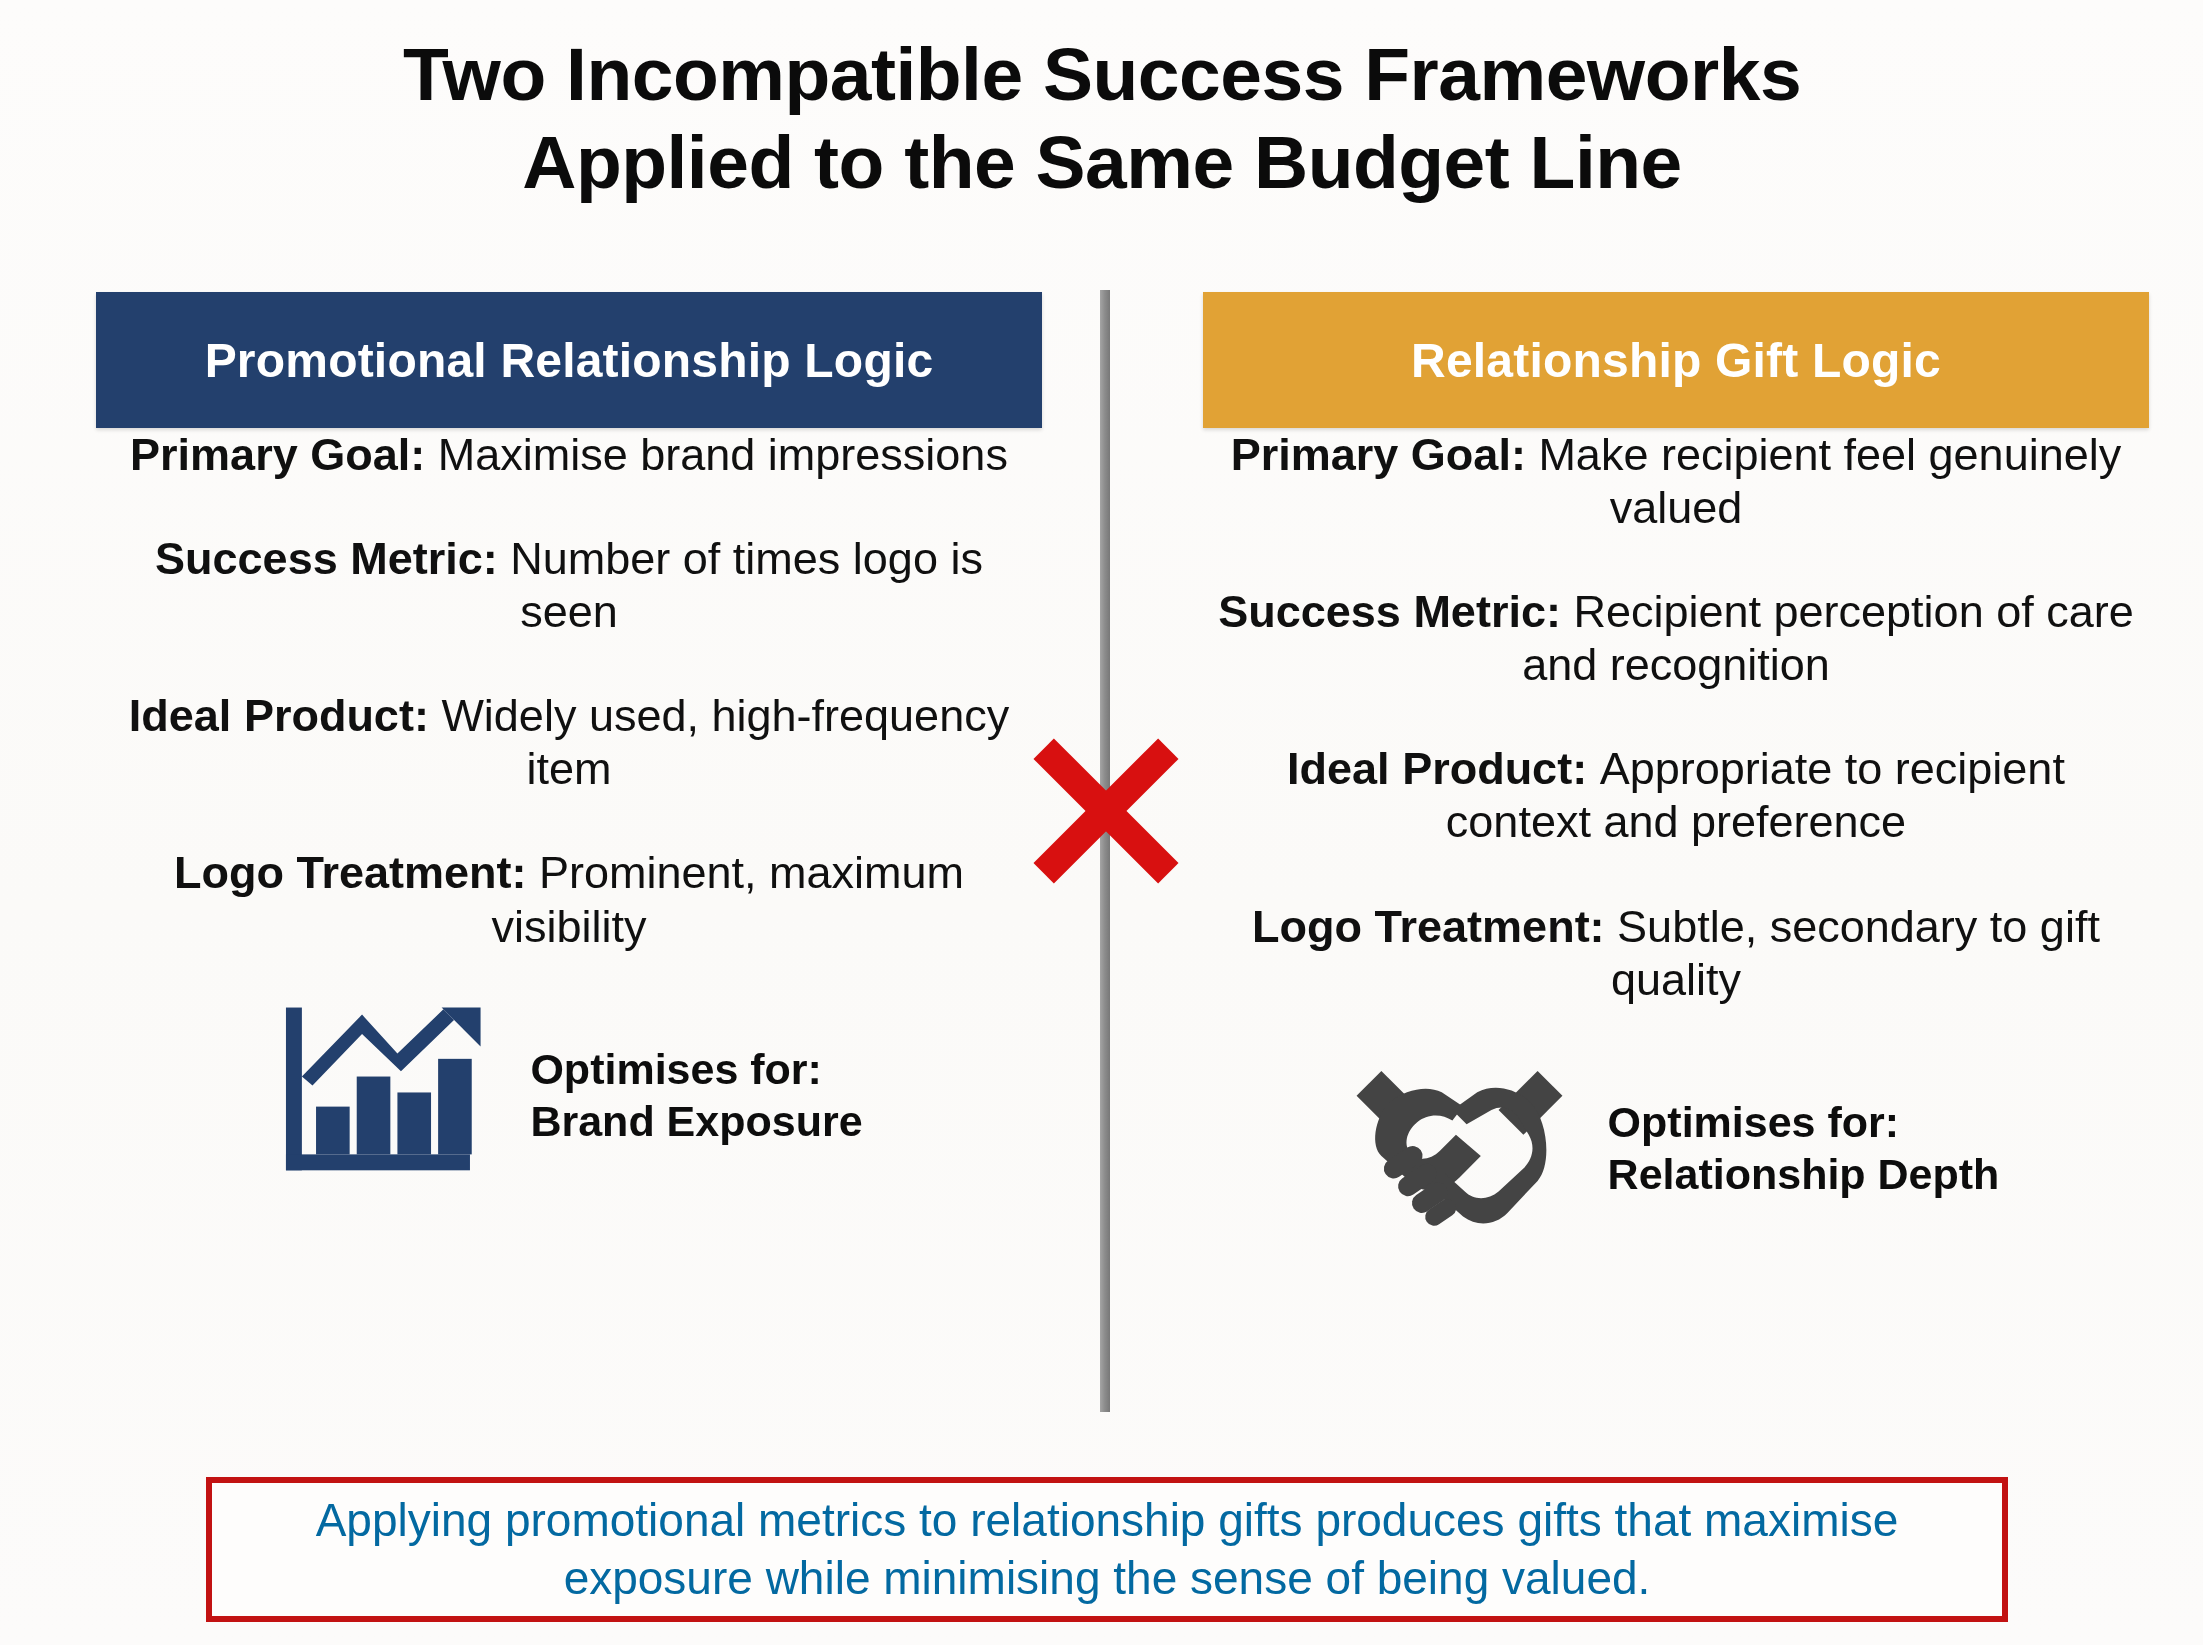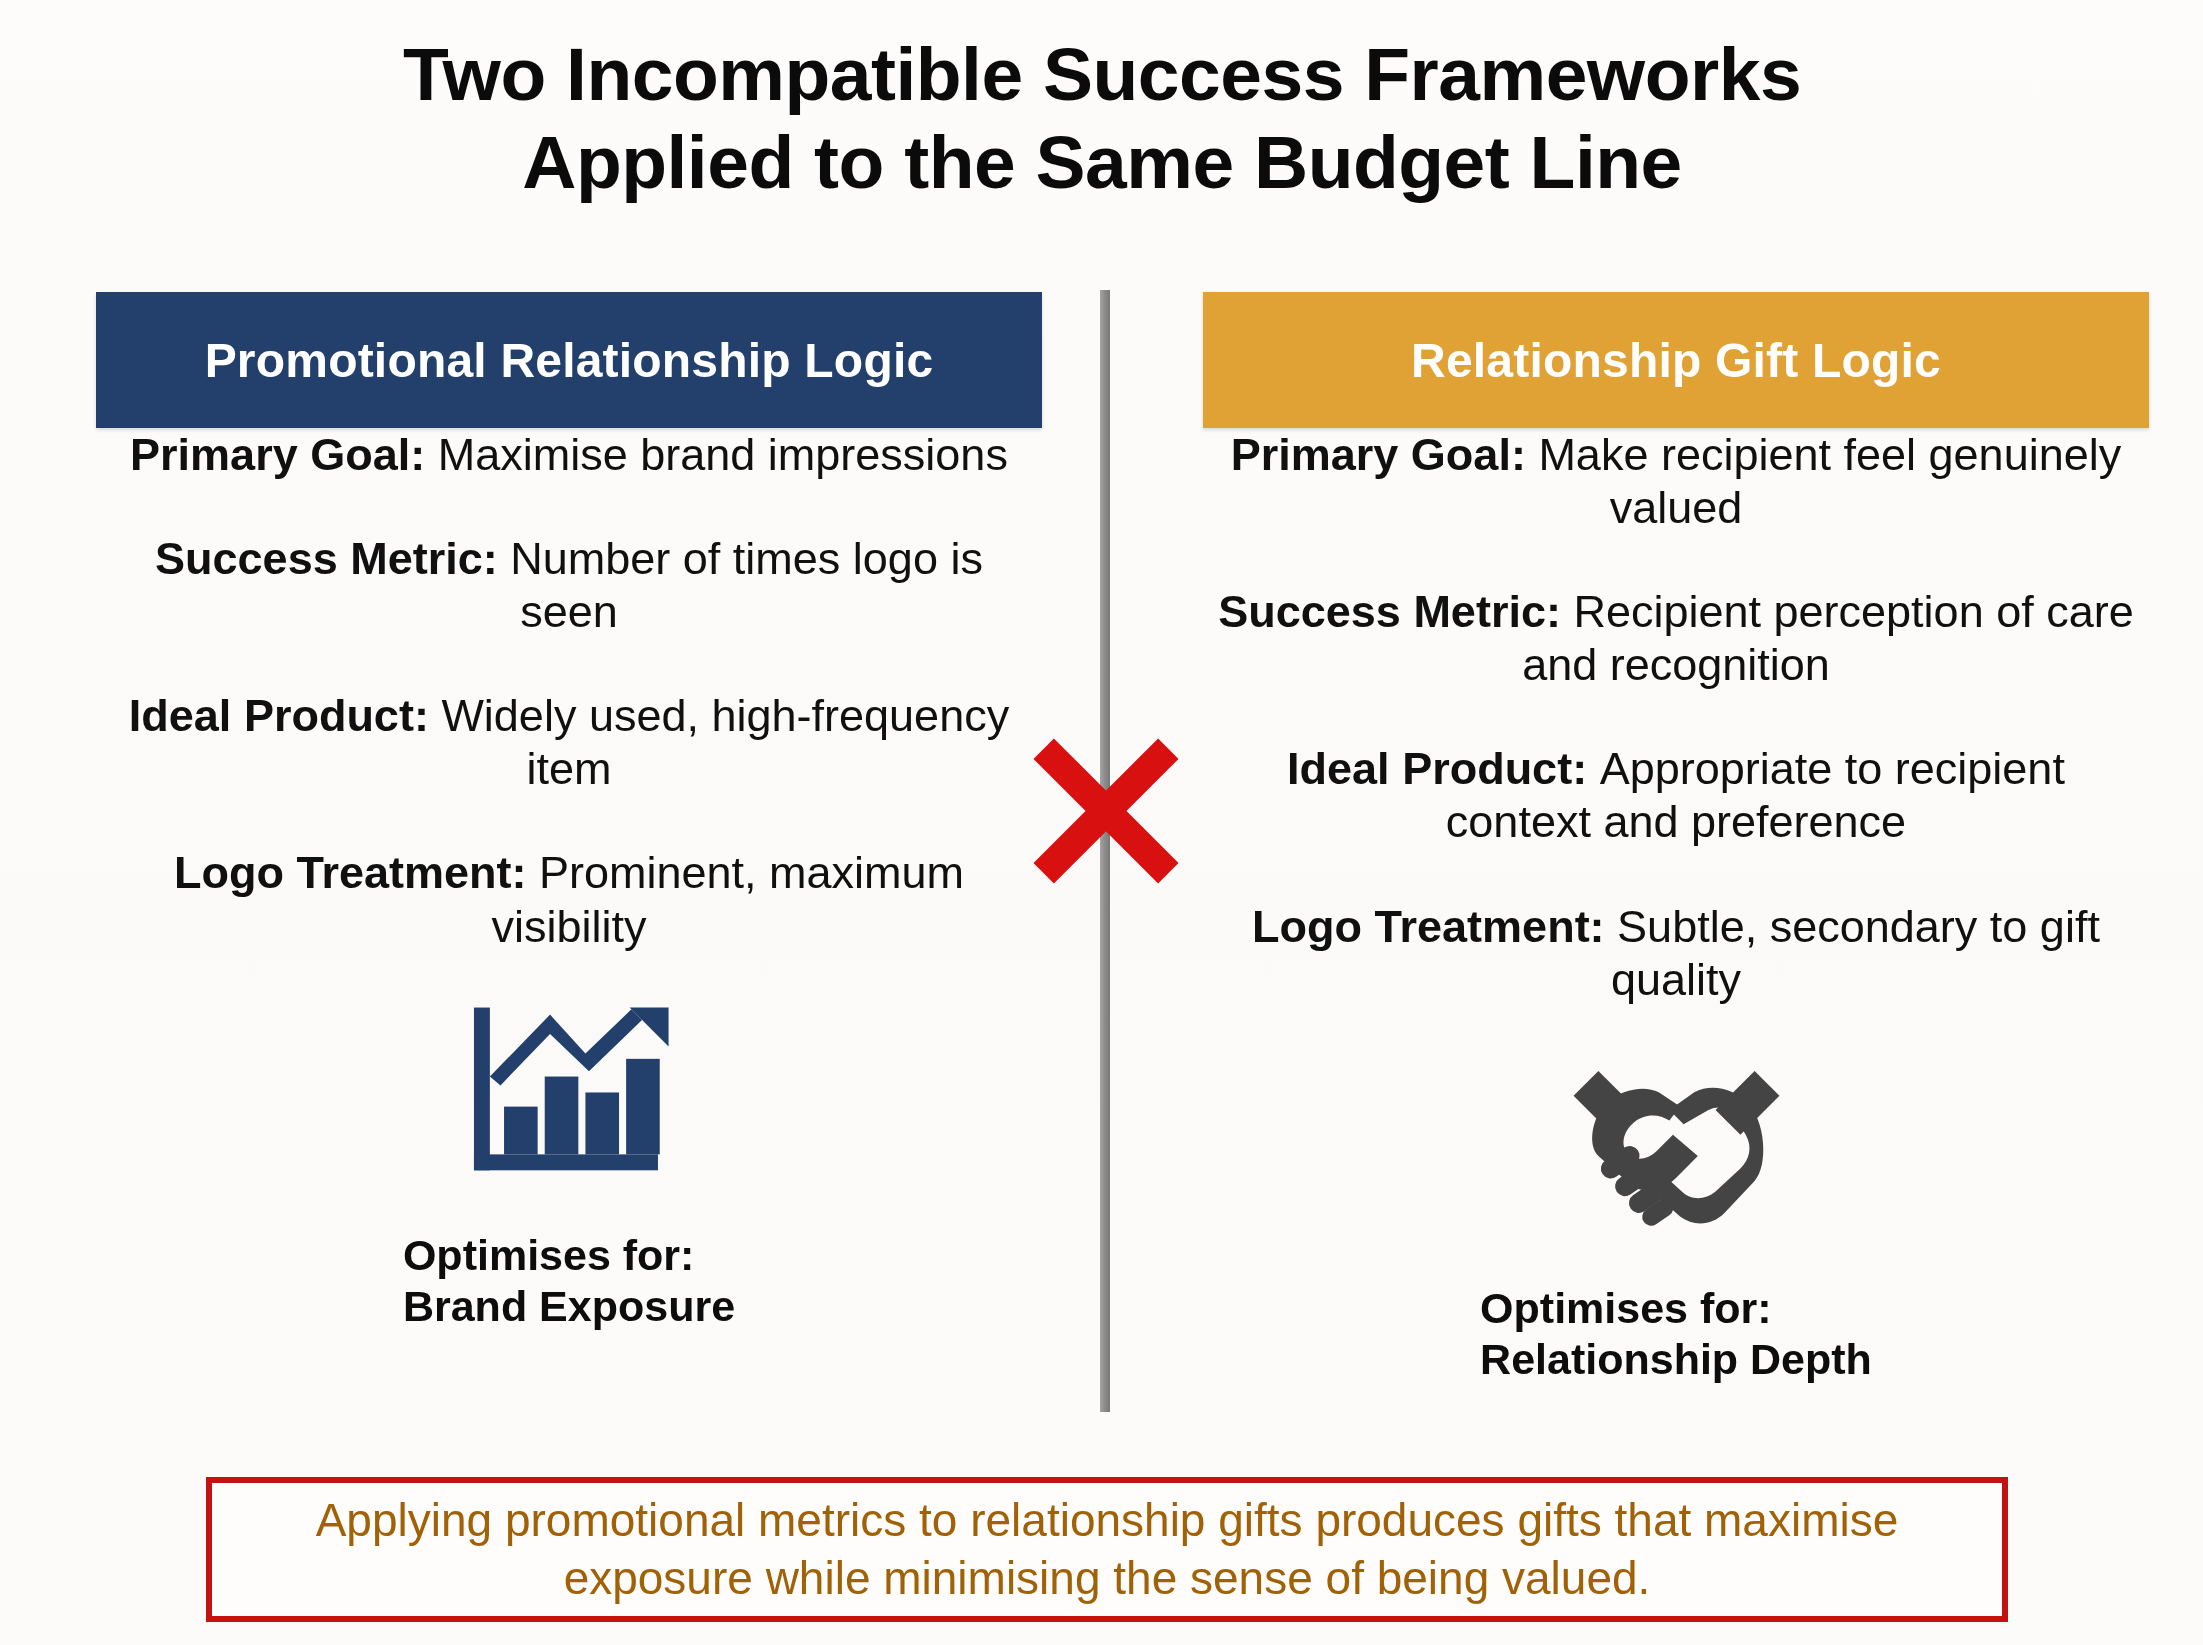--- a/index.html
+++ b/index.html
@@ -88,21 +88,20 @@
     font-weight: 400;
   }
 
   
   .optimises {
     display: flex;
     align-items: center;
     justify-content: center;
     gap: 42px;
     margin-top: 20px;
-    flex-direction: column;
   }
   .opt-icon {
     flex: 0 0 auto;
     width: 213px;
     height: 184px;
     display: block;
   }
   .opt-text {
     font-size: 43px;
     font-weight: 700;
@@ -139,21 +138,21 @@
     border: 6.4px solid #c21212;
     background: #fefdfc;
     box-sizing: border-box;
     display: flex;
     align-items: center;
     justify-content: center;
   }
   .callout-text {
     font-size: 46px;
     line-height: 1.24;
-    color: #a16207;
+    color: #0369a1;
     text-align: center;
     font-weight: 400;
     padding: 0 24px;
   }
 </style>
 </head>
 <body>
 
 <div class="poster">
 

